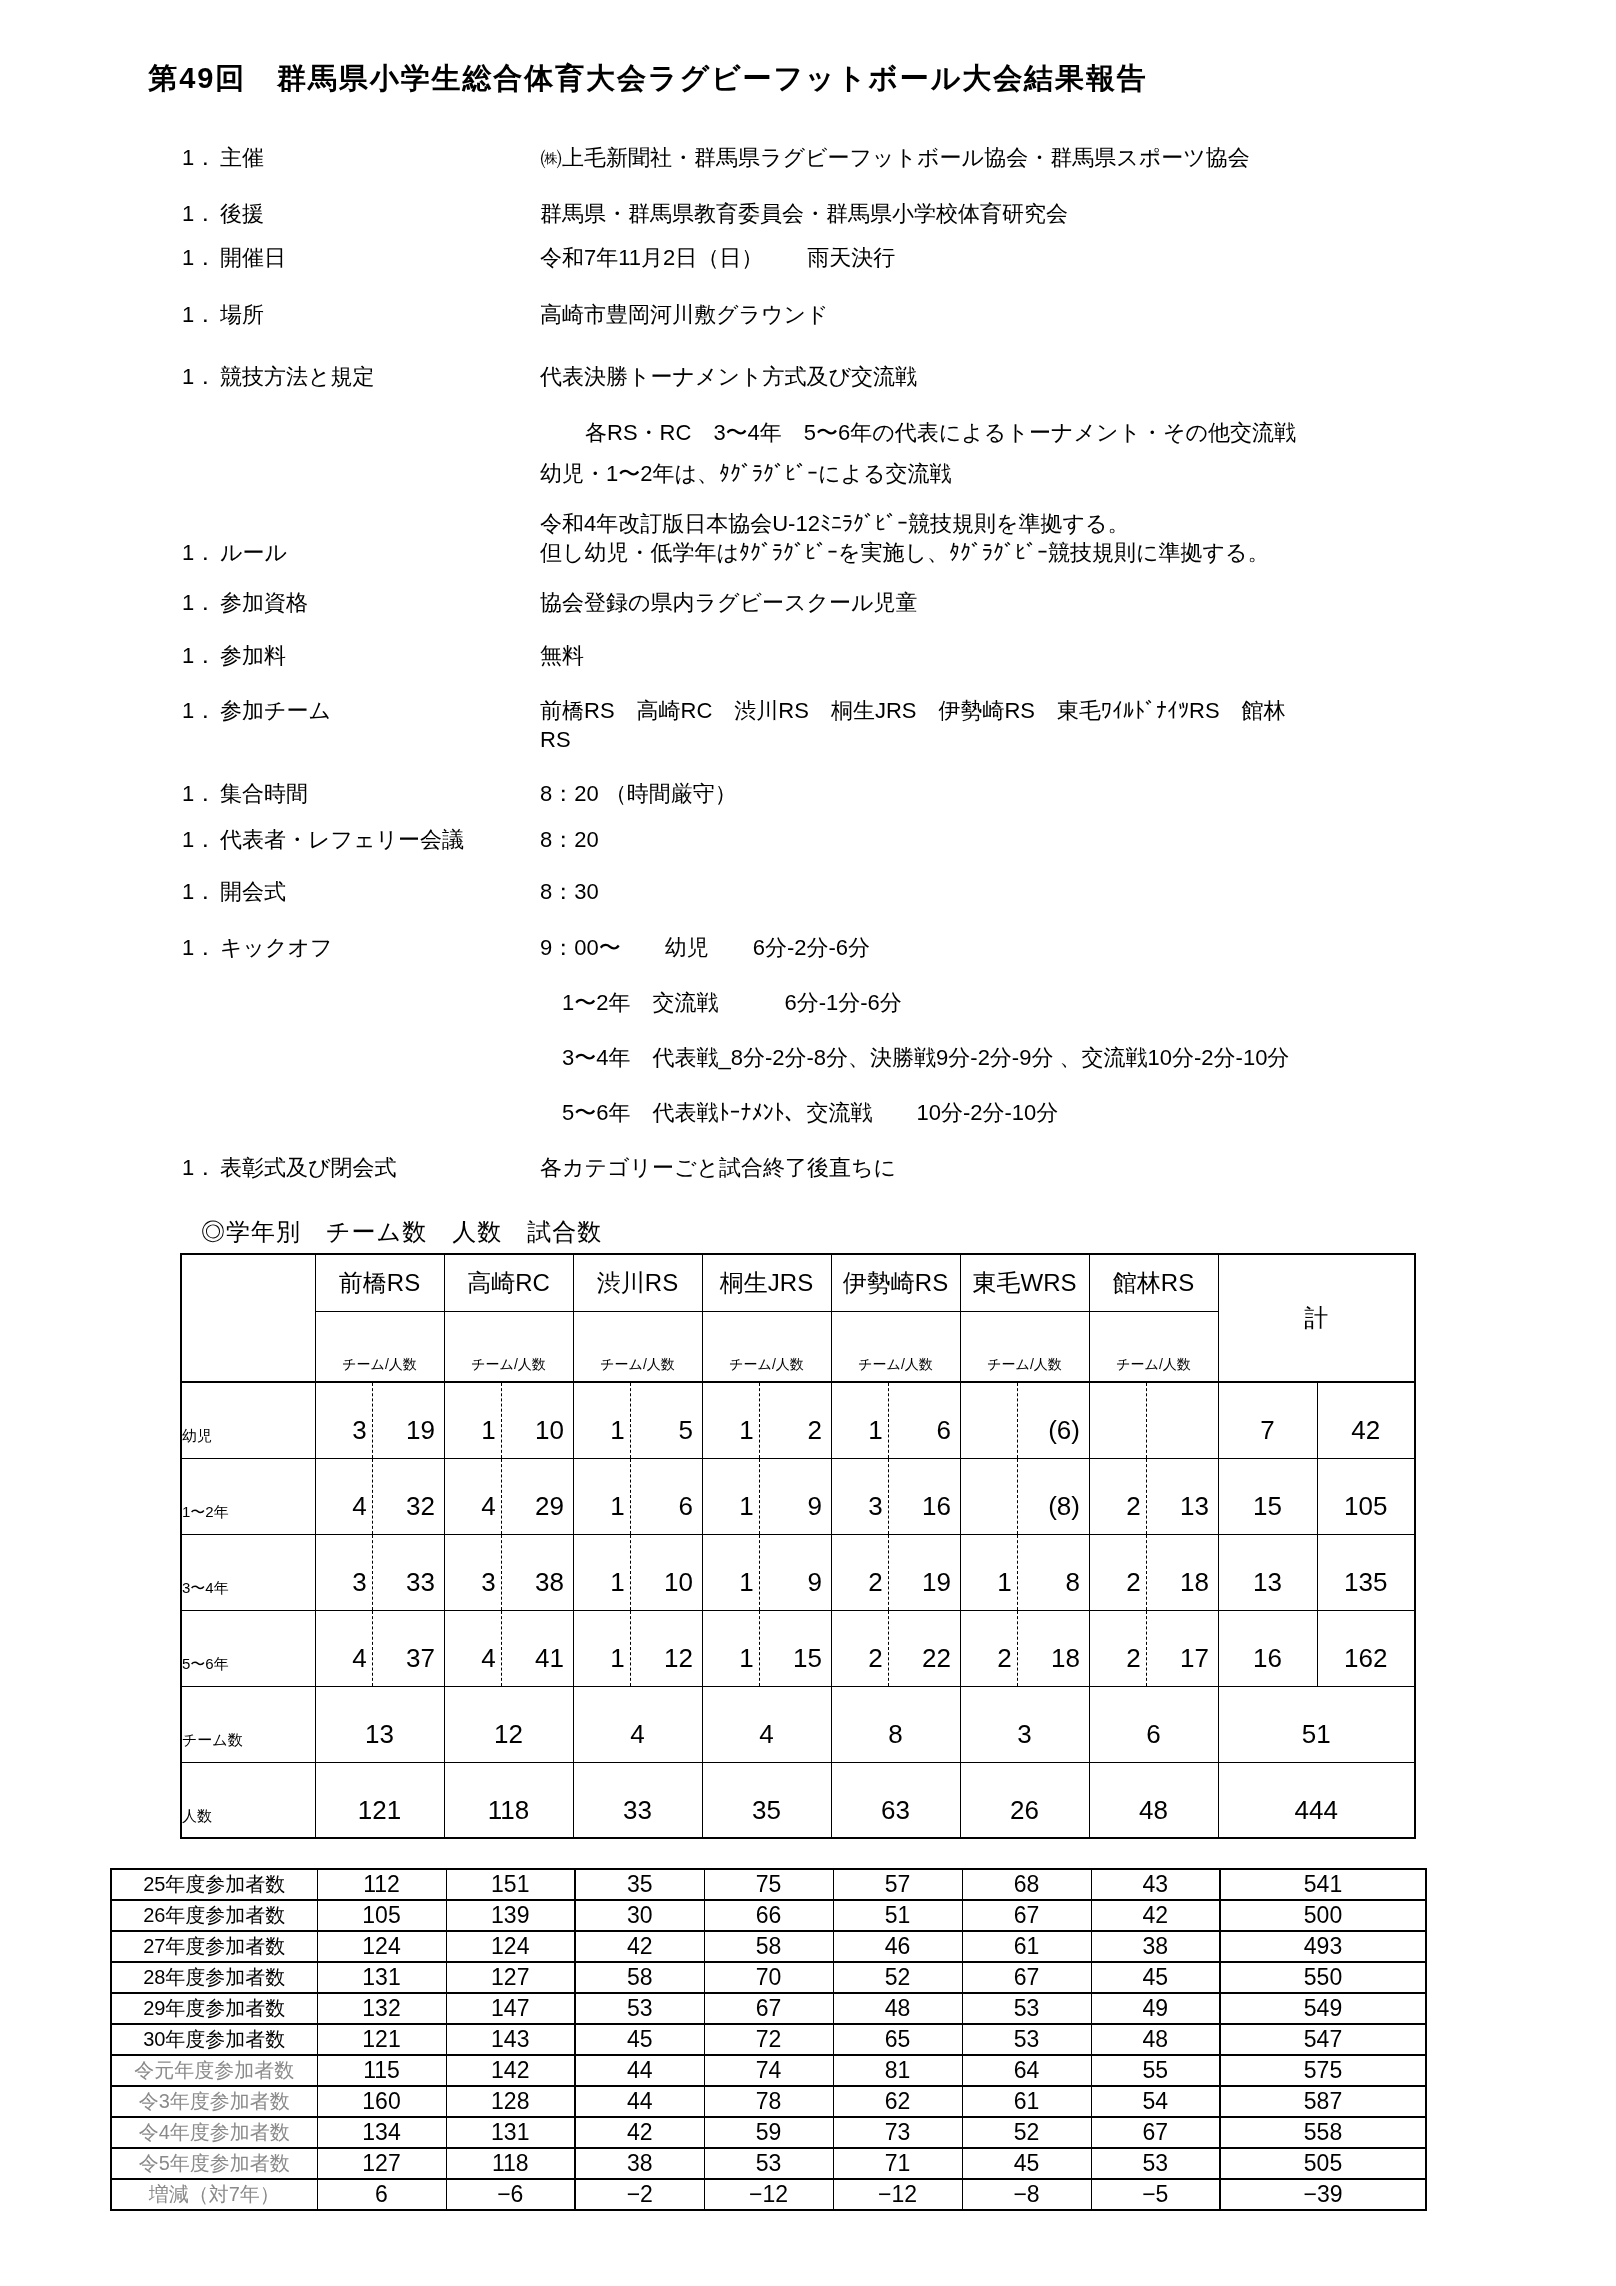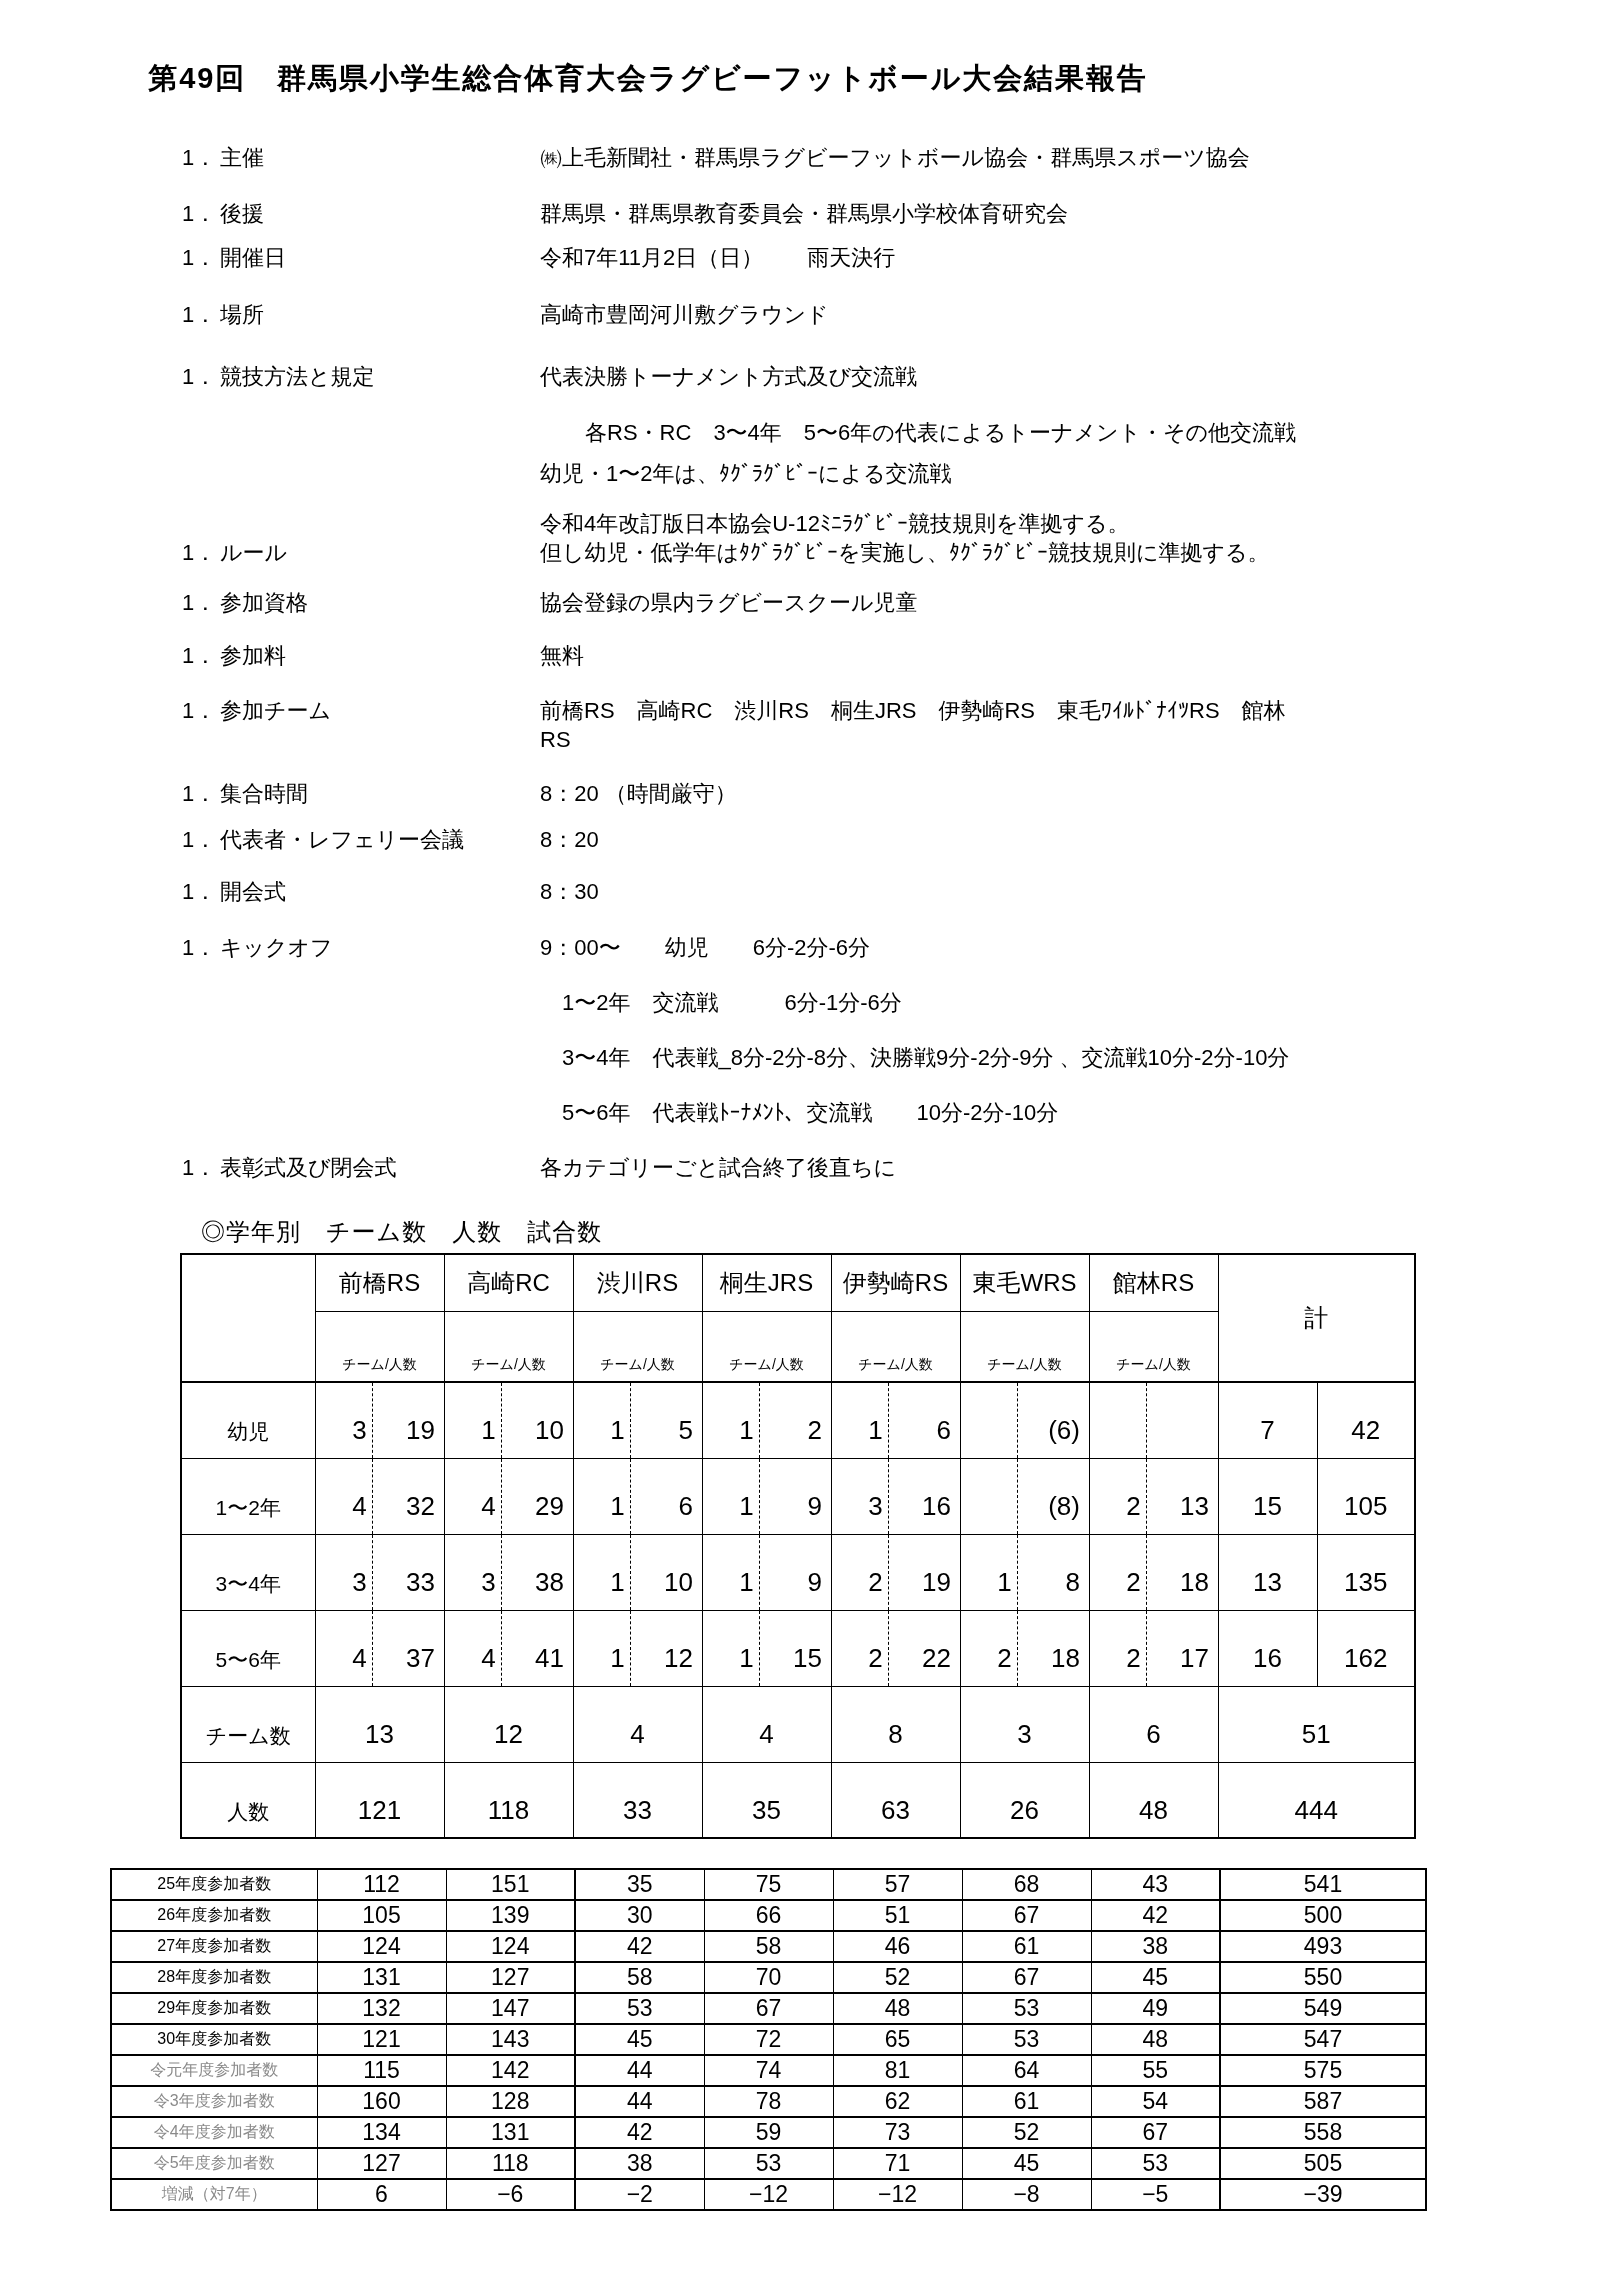--- a/index.html
+++ b/index.html
@@ -35,37 +35,37 @@
   #t1{margin:0 0 0 180px;width:1235px;border:2.4px solid #000;}
   #t1 .hr1{height:57px;}
   #t1 .hr2{height:71px;}
   #t1 .corner{border-right:1.9px solid #000;border-bottom:2.9px solid #000;}
   #t1 .club{border-right:1.9px solid #000;border-bottom:1.4px solid #000;
             font-size:24px;font-weight:normal;vertical-align:middle;text-align:center;}
   #t1 .sub{border-right:1.9px solid #000;border-bottom:2.9px solid #000;
            font-size:14px;font-weight:normal;vertical-align:bottom;text-align:center;padding-bottom:7.6px;}
   #t1 .sumh{font-size:24px;font-weight:normal;vertical-align:middle;text-align:center;border-bottom:2.9px solid #000;}
   #t1 tbody td{vertical-align:bottom;padding-bottom:11.5px;font-size:26px;border-bottom:1.9px solid #000;}
-  #t1 .rl{border-right:1.9px solid #000;font-size:21px;text-align:center;}
+  #t1 .rl{border-right:1.9px solid #000;font-size:15px;text-align:left;}
   #t1 .tm{border-right:1px dashed #000;text-align:right;padding-right:4.8px;}
   #t1 .pp{border-right:1.9px solid #000;text-align:right;padding-right:8.6px;}
   #t1 .st{border-right:1.4px solid #000;text-align:center;}
   #t1 .sp{text-align:center;}
   #t1 .grade{height:76px;}
   #t1 .trow{height:76px;}
   #t1 .mg{border-right:1.9px solid #000;text-align:center;}
   #t1 .mgs{text-align:center;}
 
   
   #t2{margin:29px 0 0 110px;width:1314px;border:2.9px solid #000;}
   #t2 tr{height:31px;}
   #t2 td{border-top:2.4px solid #000;border-bottom:2.4px solid #000;
          border-left:1.4px solid #000;border-right:1.4px solid #000;
          vertical-align:middle;}
-  #t2 .lb{font-size:16px;text-align:center;border-right:1.9px solid #000;}
+  #t2 .lb{font-size:20px;text-align:center;border-right:1.9px solid #000;}
   #t2 .lb.gray{color:#8a8a8a;}
   #t2 .v{font-size:23px;text-align:center;}
   #t2 .v2{border-right:2.4px solid #000;}
   #t2 .vs{border-left:2.4px solid #000;}
 </style>
 </head>
 <body>
 
 <div class="page">
 

